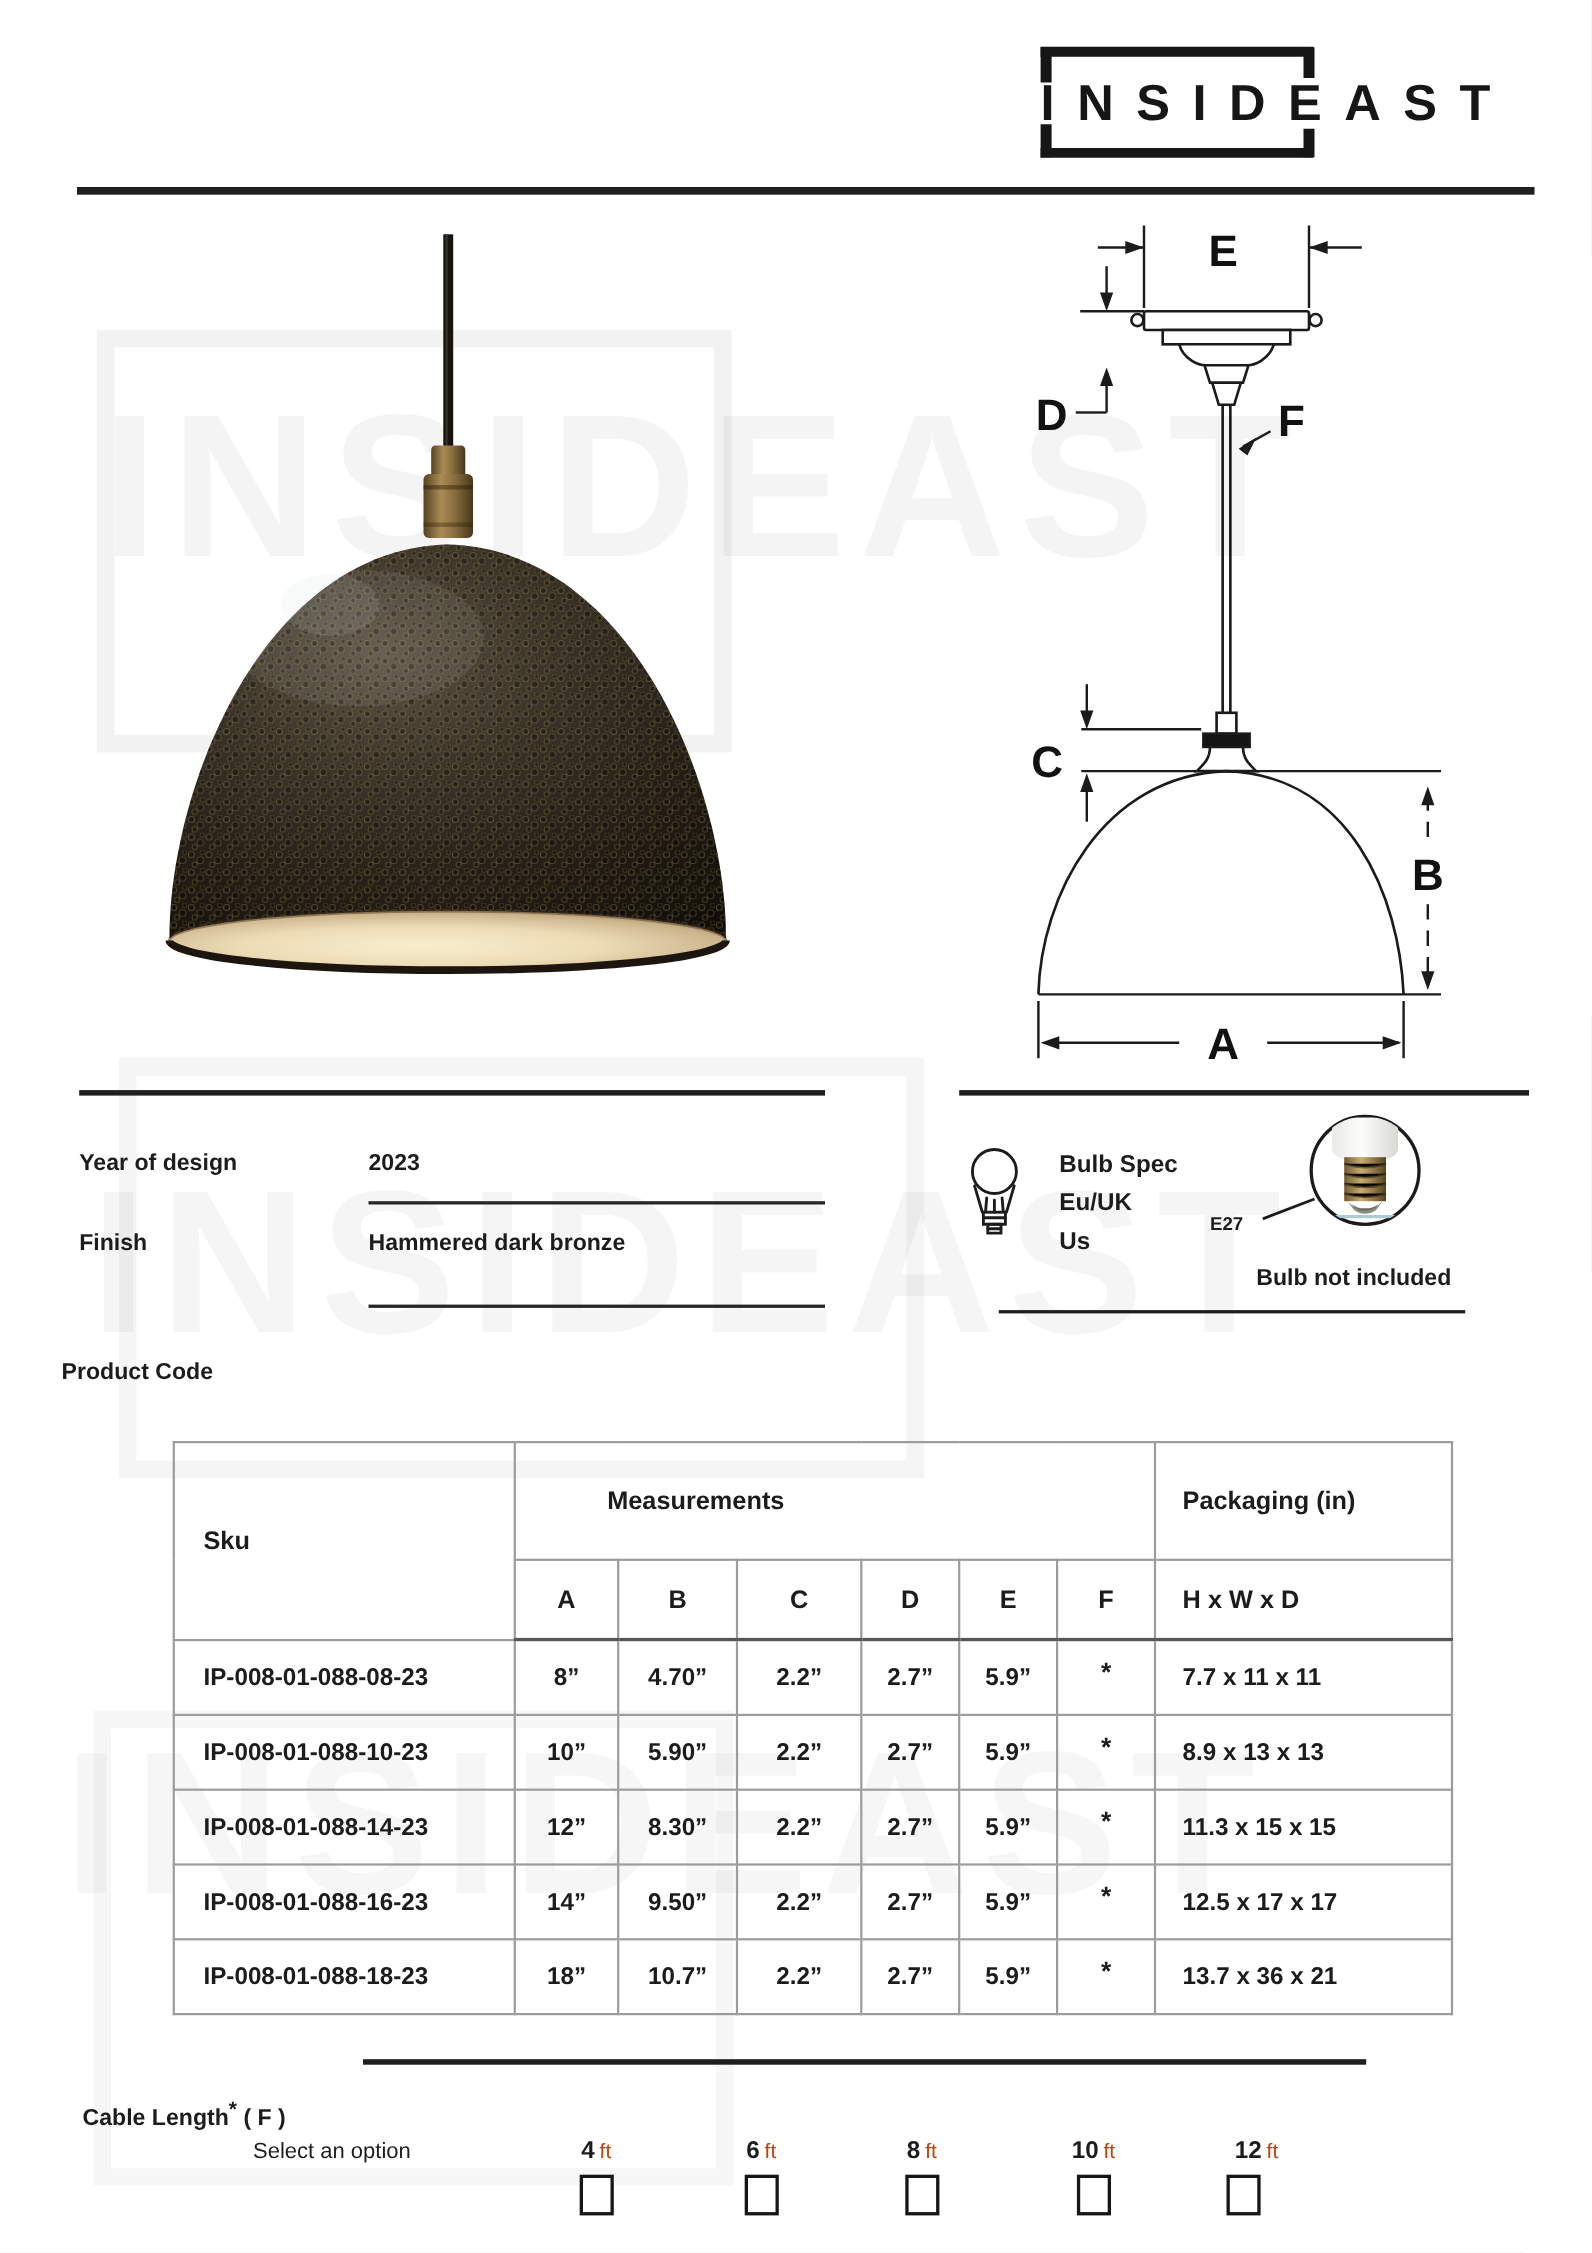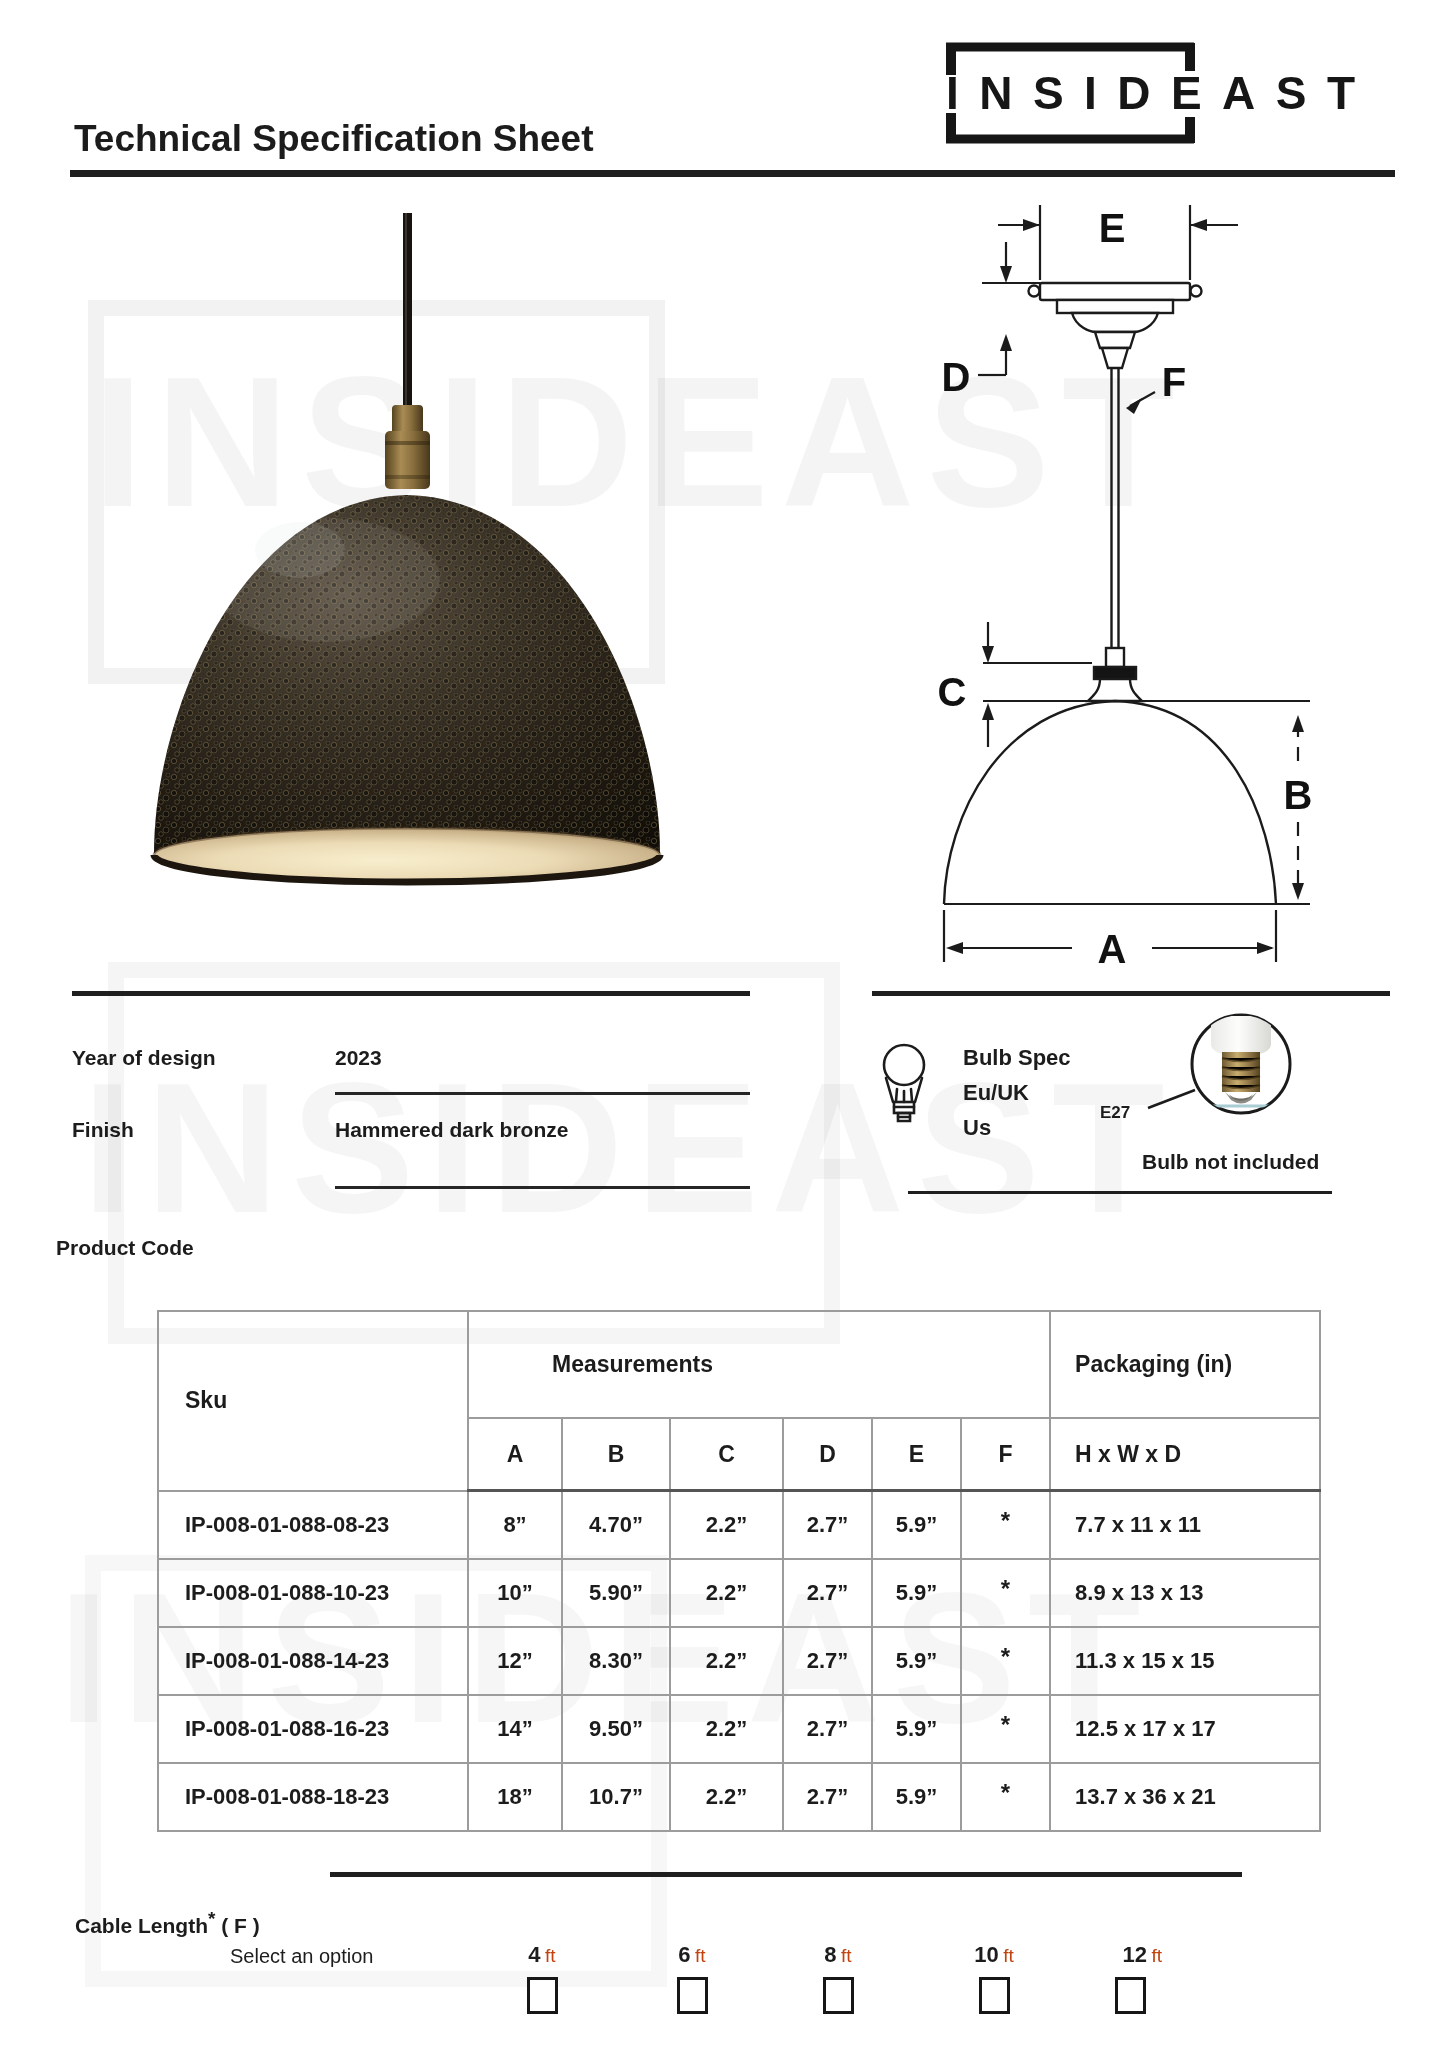--- a/index.html
+++ b/index.html
@@ -50,21 +50,20 @@
 
 <div class="page">
 
   <div class="wm-frame" style="left:88px;top:300px;width:545px;height:352px;"></div>
   <div class="wm-text" style="left:92px;top:336px;">INSIDEAST</div>
   <div class="wm-frame" style="left:108px;top:962px;width:700px;height:350px;border-color:rgba(0,0,0,0.04);"></div>
   <div class="wm-text" style="left:82px;top:1042px;color:rgba(0,0,0,0.04);">INSIDEAST</div>
   <div class="wm-frame" style="left:85px;top:1555px;width:550px;height:400px;border-color:rgba(0,0,0,0.03);"></div>
   <div class="wm-text" style="left:58px;top:1552px;color:rgba(0,0,0,0.035);">INSIDEAST</div>
 
-  <div class="title">Technical Specification Sheet</div>
   <svg class="abs z" style="left:945px;top:33px;" width="420" height="118" viewBox="0 0 420 118">
     <g stroke="#161616" fill="none">
       <line x1="1" y1="14" x2="249" y2="14" stroke-width="9"></line>
       <line x1="1" y1="106" x2="249" y2="106" stroke-width="9"></line>
       <line x1="6" y1="10" x2="6" y2="42" stroke-width="10"></line>
       <line x1="6" y1="80" x2="6" y2="110" stroke-width="10"></line>
       <line x1="245" y1="10" x2="245" y2="38" stroke-width="10"></line>
       <line x1="245" y1="84" x2="245" y2="110" stroke-width="10"></line>
     </g>
     <text x="1" y="76" font-size="46" font-weight="700" fill="#161616" letter-spacing="6" textLength="415" font-family="Liberation Sans, sans-serif">INSIDEAST</text>

